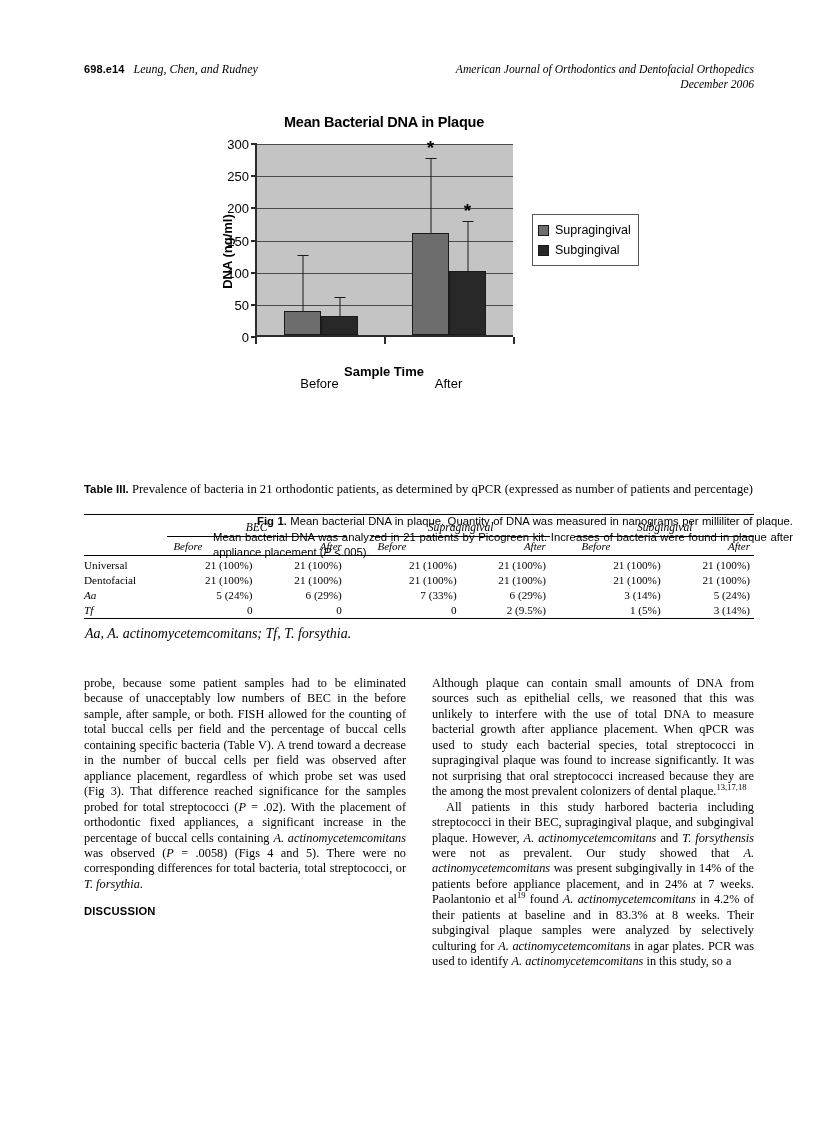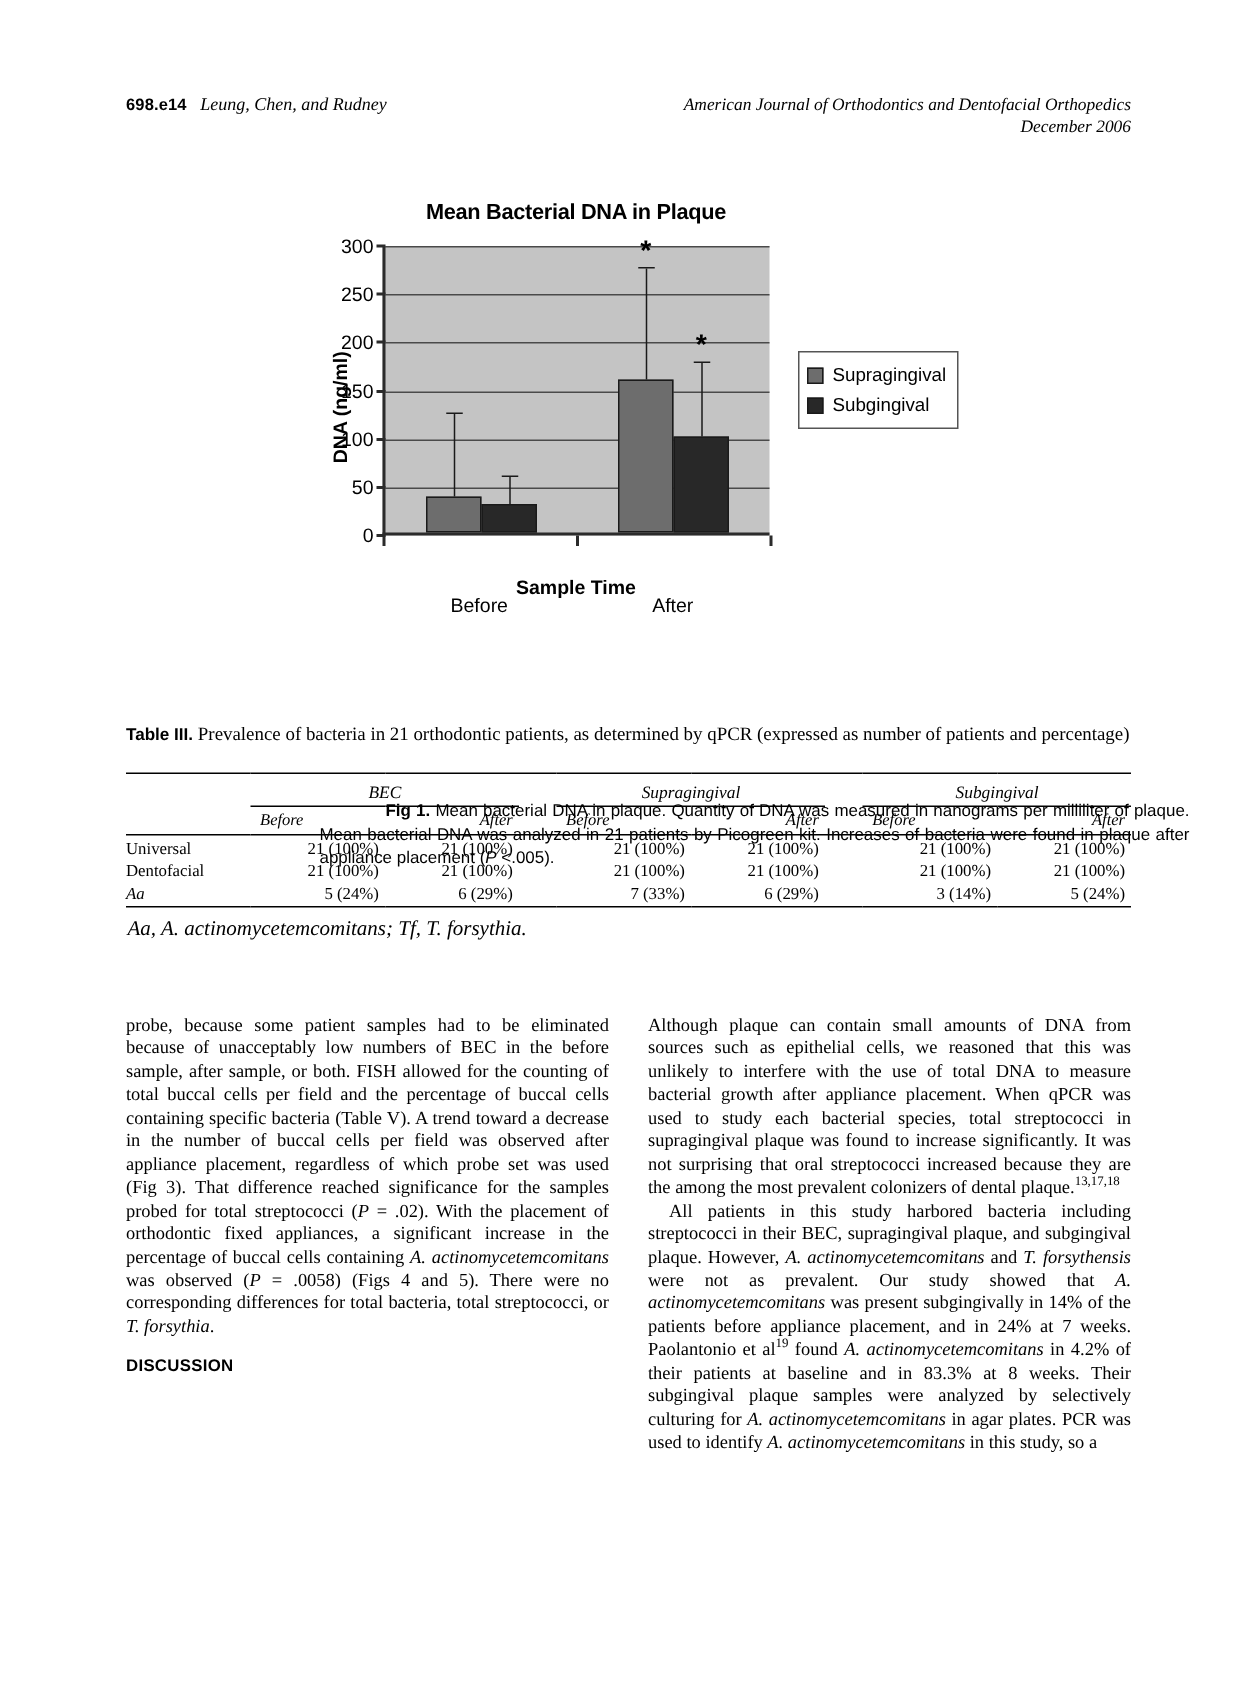--- a/index.html
+++ b/index.html
@@ -51,21 +51,21 @@
     top: 0;
     text-align: right;
     font-style: italic;
     font-size: 11.6px;
     line-height: 15px;
   }
 
   
   .figure-block {
     position: absolute;
-    top: 134px;
+    top: 114px;
     left: 84px;
     right: 84px;
   }
   .chart {
     position: relative;
     width: 500px;
     height: 268px;
     margin: 0 auto;
   }
   .chart-title {
@@ -511,20 +511,31 @@
             <td class="rowlabel ital">Aa</td>
             <td>5 (24%)</td>
             <td>6 (29%)</td>
             <td></td>
             <td>7 (33%)</td>
             <td>6 (29%)</td>
             <td></td>
             <td>3 (14%)</td>
             <td>5 (24%)</td>
           </tr>
+          <tr>
+            <td class="rowlabel ital">Tf</td>
+            <td>0</td>
+            <td>0</td>
+            <td></td>
+            <td>0</td>
+            <td>2 (9.5%)</td>
+            <td></td>
+            <td>1 (5%)</td>
+            <td>3 (14%)</td>
+          </tr>
         </tbody>
       <tfoot>
         <tr class="rule-bot">
             <td colspan="9"></td>
           </tr>
         <tr>
           <td colspan="9" class="tbl-foot">Aa, A. actinomycetemcomitans; Tf, T. forsythia.</td>
         </tr>
       </tfoot>
     </table>

